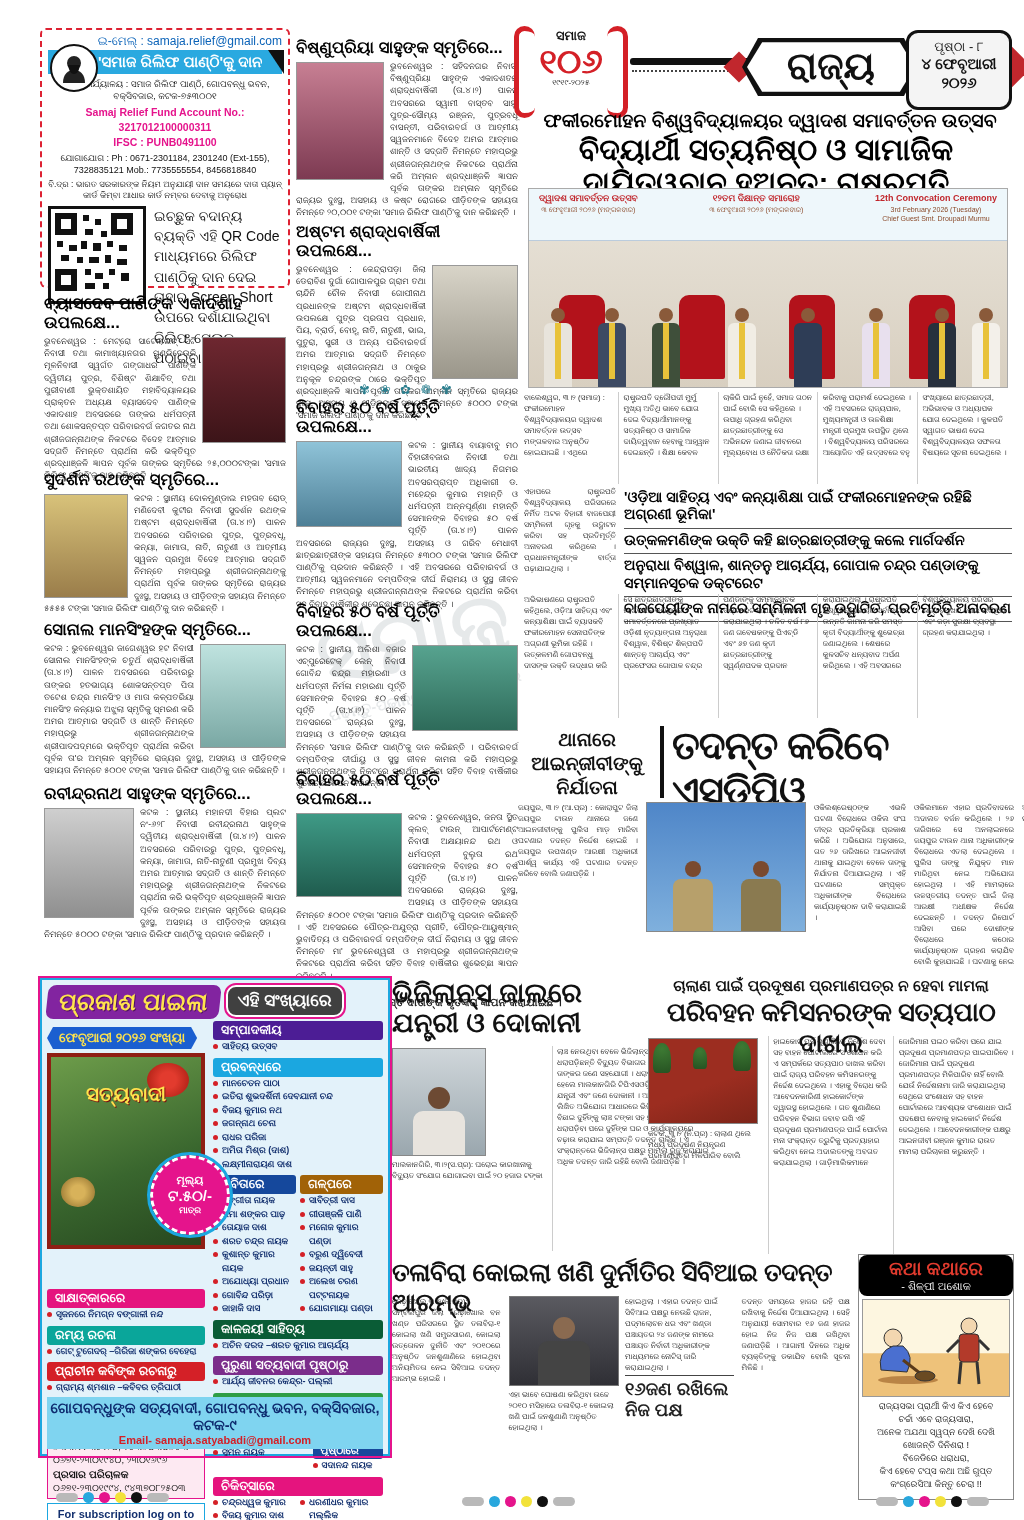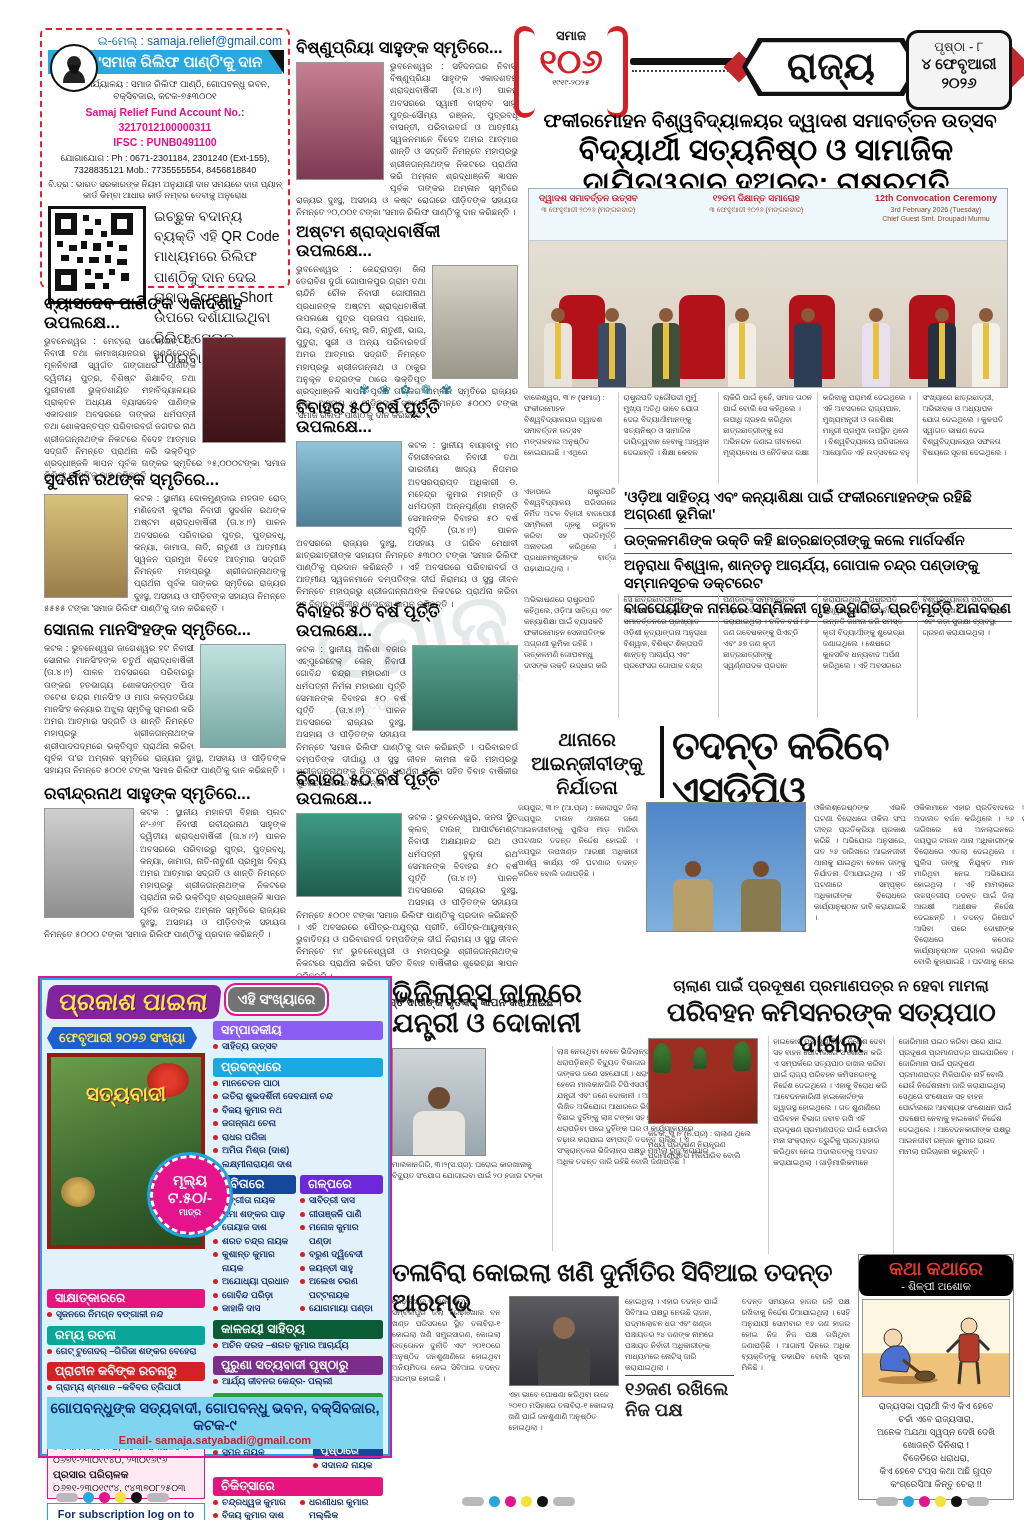--- a/index.html
+++ b/index.html
@@ -97,27 +97,27 @@
   .cartoon{left:858px;top:1254px;width:156px;height:246px;border:1px solid #888;background:#fff;box-sizing:border-box;}
   .cartoon .hd{background:#000;color:#fff;text-align:center;padding:3px 2px;border-radius:8px;}
   .cartoon .hd .t{color:#e23b2e;font-weight:bold;font-size:19px;font-family:"Liberation Serif","DejaVu Serif",serif;}
   .cartoon .hd .a{font-size:11px;}
   .cartoon .img{height:96px;background:linear-gradient(#fdf6e0 55%,#eec27a 56%);border:1px solid #999;margin:3px;position:relative;}
   .cartoon .cap{text-align:center;font-size:9px;line-height:1.45;}
   
   .mag{left:40px;top:978px;width:350px;height:478px;background:#e3f2fa;border:2px solid #1ba7e0;outline:2px solid #e5148c;box-sizing:border-box;padding:5px;}
   .mag .toprow{display:flex;gap:6px;align-items:flex-start;}
   .ribbon{background:#8224a0;color:#ffe34d;font-weight:bold;font-size:24px;padding:3px 12px;border-radius:8px;transform:skewX(-6deg);text-shadow:1px 1px 0 #4d1160;}
-  .tab-issue{background:#737373;color:#fff;font-weight:bold;font-size:14px;padding:4px 10px;border-radius:10px;border:2px solid #fff;outline:2px solid #e5148c;}
+  .tab-issue{background:#404040;color:#fff;font-weight:bold;font-size:17px;padding:4px 10px;border-radius:10px;border:2px solid #fff;outline:2px solid #e5148c;}
   .issue-arrow{background:#1b5fd0;color:#ffe34d;font-weight:bold;font-size:13px;padding:3px 12px;margin:6px 0 4px;clip-path:polygon(4% 0,96% 0,100% 50%,96% 100%,4% 100%,0 50%);display:inline-block;}
   .cover{width:150px;height:188px;border:4px solid #8f1f14;background:linear-gradient(160deg,#6d9c4a,#39662e 60%,#27481f);position:relative;}
   .cover .ttl{position:absolute;top:26px;left:8px;right:8px;text-align:center;font-size:20px;font-weight:bold;color:#ffe34d;text-shadow:1px 1px 0 #7a1010;}
   .cover .flw{position:absolute;border-radius:50%;}
   .price{position:absolute;left:150px;top:1155px;width:74px;height:74px;border-radius:50%;background:#e5148c;border:3px dashed #fff;outline:3px solid #1ba7e0;color:#fff;display:flex;flex-direction:column;align-items:center;justify-content:center;font-weight:bold;}
-  .price .p1{font-size:14px;}.price .p2{font-size:15px;}.price .p3{font-size:9px;}
+  .price .p1{font-size:11px;}.price .p2{font-size:15px;}.price .p3{font-size:9px;}
   .sec{margin-top:4px;}
   .sec .hdr{color:#fff;font-weight:bold;font-size:12.5px;padding:2px 8px;border-radius:3px;display:block;}
   .li-item{display:flex;gap:4px;align-items:flex-start;font-size:9px;line-height:1.5;color:#13306e;font-weight:bold;}
   .b-dot{width:5px;height:5px;border-radius:50%;background:#d42027;margin-top:4px;flex:0 0 auto;}
   .two-col{display:flex;gap:4px;}
   .two-col>div{flex:1;}
   .mag-left{width:158px;flex:0 0 auto;}
   .mag-right{flex:1;}
   .contact-box{background:#fde9f2;border:1px solid #e5148c;font-size:9.5px;padding:3px 5px;margin-top:4px;line-height:1.4;color:#111;}
   .contact-box b{font-size:10.5px;}
@@ -490,21 +490,21 @@
           <b>ପ୍ରସାର ପରିଚାଳକ</b><br>
           <span>୦୬୭୧-୨୩୦୧୯୯୪, ୯୪୩୭୦୮୨୫୦୩</span>
         </div>
         <div class="sub-box">
           <div>For subscription log on to</div>
           <div style="color:#d42027;">www.thesamaja.com</div>
         </div>
       </div>
       <div class="mag-right">
         <div class="sec" style="margin-top:0;">
-          <span class="hdr" style="background:#8b5cf6;">ସମ୍ପାଦକୀୟ</span>
+          <span class="hdr" style="background:#4c1d95;">ସମ୍ପାଦକୀୟ</span>
           <div>
               <div class="li-item">
                 <span class="b-dot"></span>
                 <span class="b-txt">ସାହିତ୍ୟ ଉତ୍ସବ</span>
               </div>
             </div>
         </div>
         <div class="sec">
           <span class="hdr" style="background:#1ba7e0;">ପ୍ରବନ୍ଧରେ</span>
           <div>
@@ -570,21 +570,21 @@
                   <span class="b-dot"></span>
                   <span class="b-txt">ଗୋବିନ୍ଦ ପରିଡ଼ା</span>
                 </div>
                 <div class="li-item">
                   <span class="b-dot"></span>
                   <span class="b-txt">ଜାହାଜି ଦାସ</span>
                 </div>
               </div>
           </div>
           <div>
-            <span class="hdr" style="background:#6d28d9;">ଗଳ୍ପରେ</span>
+            <span class="hdr" style="background:#a16207;">ଗଳ୍ପରେ</span>
             <div>
                 <div class="li-item">
                   <span class="b-dot"></span>
                   <span class="b-txt">ସାବିତ୍ରୀ ଦାସ</span>
                 </div>
                 <div class="li-item">
                   <span class="b-dot"></span>
                   <span class="b-txt">ଗୀତାଞ୍ଜଳି ପାଣି</span>
                 </div>
                 <div class="li-item">

